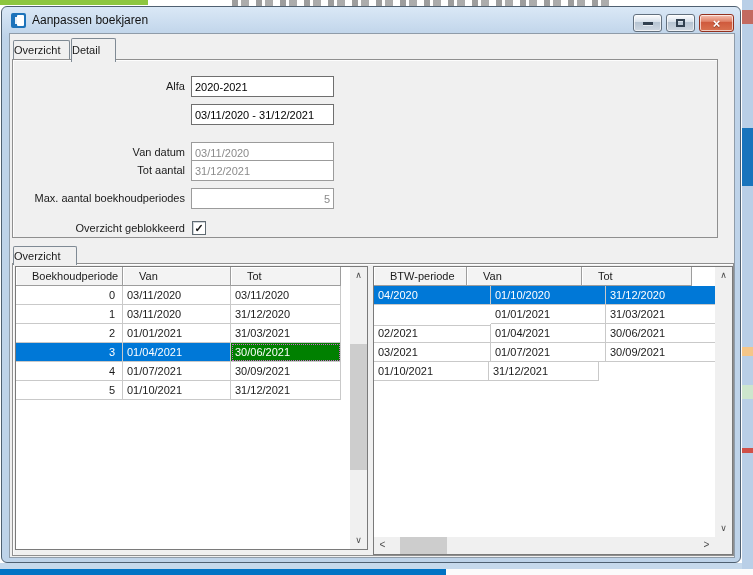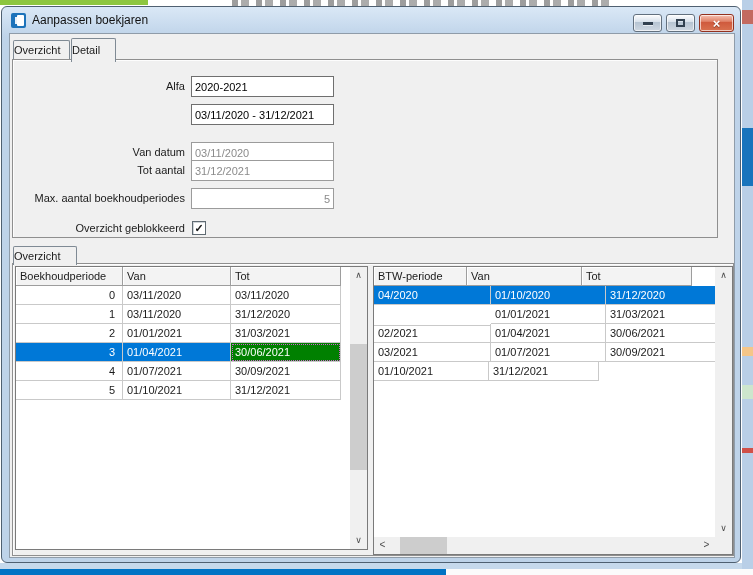--- a/index.html
+++ b/index.html
@@ -65,21 +65,21 @@
   .checkbox{position:absolute;left:179px;top:3px;width:14px;height:14px;box-sizing:border-box;
     border:1px solid #5f6a72;background:#fff;box-shadow:inset 1px 1px 0 #cfd4d8;
     text-align:center;line-height:12px;font-size:11px;font-weight:bold;color:#1a1a1a}
 
   
   .listbox{position:absolute;box-sizing:border-box;border:1px solid #7a7a7a;background:#fff;overflow:hidden}
   .left-listbox{left:2px;top:2px;width:353px;height:284px}
   .right-listbox{left:360px;top:2px;width:360px;height:289px}
   .grid-header{display:flex;height:19px}
   .gh-cell{box-sizing:border-box;background:#f3f3f3;border-right:1px solid #9d9d9d;border-bottom:1px solid #9d9d9d;
-    box-shadow:inset 1px 1px 0 #fff;padding:0 4px;line-height:18px;overflow:hidden;white-space:nowrap}
+    box-shadow:inset 1px 1px 0 #fff;padding:0 16px;line-height:18px;overflow:hidden;white-space:nowrap}
   .grid-row{display:flex;height:19px}
   .g-cell{box-sizing:border-box;border-right:1px solid #c9c9c9;border-bottom:1px solid #c9c9c9;
     padding:0 4px;line-height:18px;white-space:nowrap;overflow:hidden}
   .g-cell.num{text-align:right;padding-right:7px}
   .g-cell.focus-cell{outline:1px dotted #d25ed2;outline-offset:-2px}
 
   
   .vscroll{position:absolute;right:0;top:0;bottom:0;width:17px;background:#f0f0f0}
   .right-listbox .vscroll{bottom:17px}
   .scroll-btn{position:absolute;left:0;width:17px;height:17px;background:#f0f0f0;color:#4d4d4d;

